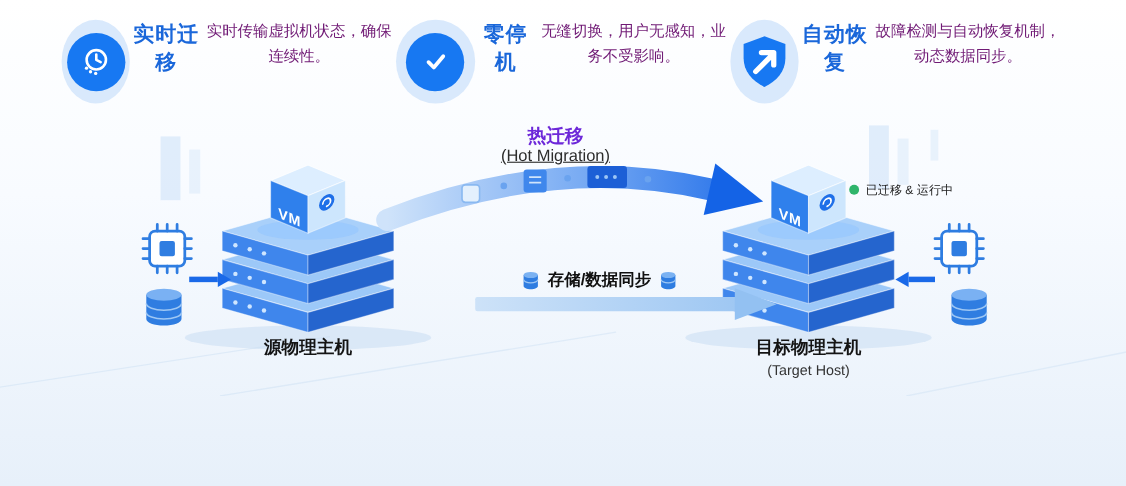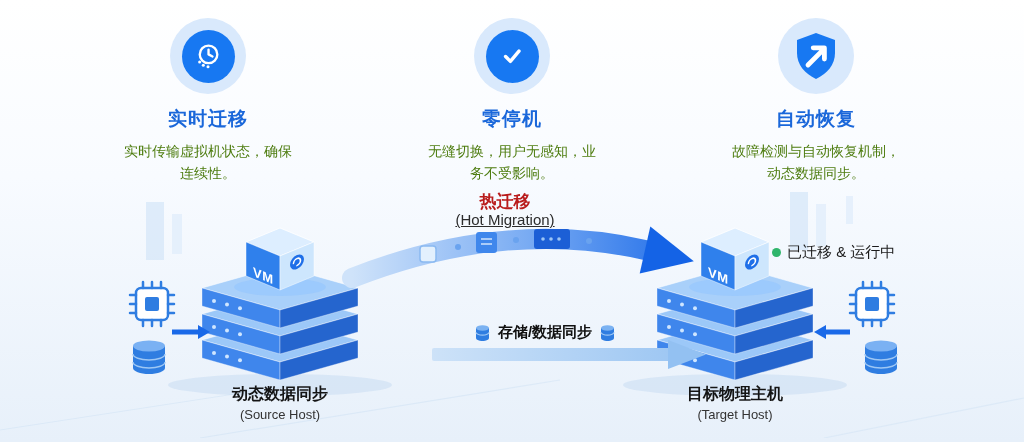--- a/index.html
+++ b/index.html
@@ -4,48 +4,48 @@
 <style>
   * { margin:0; padding:0; box-sizing:border-box; }
   html,body { width:1024px; height:442px; overflow:hidden; }
   body {
     font-family:"Liberation Sans","DejaVu Sans",sans-serif;
     background:linear-gradient(180deg,#ffffff 0%,#f8fbff 40%,#e7f0fa 100%);
     color:#222;
   }
   
   .features { display:flex; padding:18px 56px 0 56px; }
-  .feature { flex:1; display:flex; flex-direction:column; align-items:center; text-align:center; }
+  .feature { flex:1; display:flex; flex-direction:row; align-items:flex-start; text-align:center; }
   .icon-outer {
     width:76px; height:76px; border-radius:50%;
     background:#d9e9fc; display:flex; align-items:center; justify-content:center;
     margin-bottom:12px;
   }
   .icon-inner {
     width:53px; height:53px; border-radius:50%;
     background:#1778f2; display:flex; align-items:center; justify-content:center;
   }
   .icon-inner svg { width:30px; height:30px; display:block; }
   .icon-shield svg { width:56px; height:56px; display:block; }
   .feature-title { font-size:19px; font-weight:bold; color:#1a67da; margin-bottom:9px; letter-spacing:1px; }
-  .feature-desc { font-size:14px; color:#4d7c0f; line-height:1.55; max-width:176px; }
+  .feature-desc { font-size:14px; color:#701a75; line-height:1.55; max-width:176px; }
   
   .diagram { position:relative; height:250px; margin-top:4px; }
   .scene { position:absolute; left:0; top:0; width:1024px; height:250px; }
   .abs { position:absolute; }
-  .mig-title { left:405px; top:2px; width:200px; text-align:center; font-size:17px; font-weight:bold; color:#b91c1c; }
+  .mig-title { left:405px; top:2px; width:200px; text-align:center; font-size:17px; font-weight:bold; color:#6d28d9; }
   .mig-sub { left:405px; top:23px; width:200px; text-align:center; font-size:15px; color:#2c2c2c;text-decoration:underline; }
   .storage-label { left:420px; top:135px; width:250px; display:flex; align-items:center; justify-content:center; gap:8px; font-size:15px; font-weight:bold; color:#101010; }
   .storage-label svg { display:block; }
   .host-label { width:200px; text-align:center; top:196px; }
   .host-label .t { font-size:16px; font-weight:bold; color:#141414; }
   .host-label .s { font-size:13px; color:#333; margin-top:2px; }
   .src-label { left:180px; }
   .tgt-label { left:635px; }
-  .status { left:772px; top:55px; display:flex; align-items:center; gap:6px; font-size:15px; color:#1b1b1b; }
+  .status { left:772px; top:55px; display:flex; align-items:center; gap:6px; font-size:11px; color:#1b1b1b; }
   .status-dot { width:9px; height:9px; border-radius:50%; background:#2fb56b; display:inline-block; }
 </style>
 </head>
 <body>
 
 <div class="features">
 
   <div class="feature">
     <div class="icon-outer">
       <div class="icon-inner">
@@ -231,22 +231,21 @@
     </svg>
     <span>存储/数据同步</span>
     <svg width="15" height="18" viewBox="0 0 15 18">
       <path d="M1 4 V14 C1 15.6 3.9 17 7.5 17 C11.1 17 14 15.6 14 14 V4" fill="#2f7de1"></path>
       <path d="M1 8.2 C1 9.8 3.9 11.2 7.5 11.2 C11.1 11.2 14 9.8 14 8.2" fill="none" stroke="#9ec7f4" stroke-width="1.2"></path>
       <ellipse cx="7.5" cy="4" rx="6.5" ry="2.8" fill="#7bb2f2"></ellipse>
     </svg>
   </div>
 
   <div class="abs host-label src-label">
-    <div class="t">动态数据同步</div>
-    <div class="s">(Source Host)</div>
+    <div class="t">源物理主机</div>
   </div>
 
   <div class="abs host-label tgt-label">
     <div class="t">目标物理主机</div>
     <div class="s">(Target Host)</div>
   </div>
 
 </div>
 
 </body></html>

